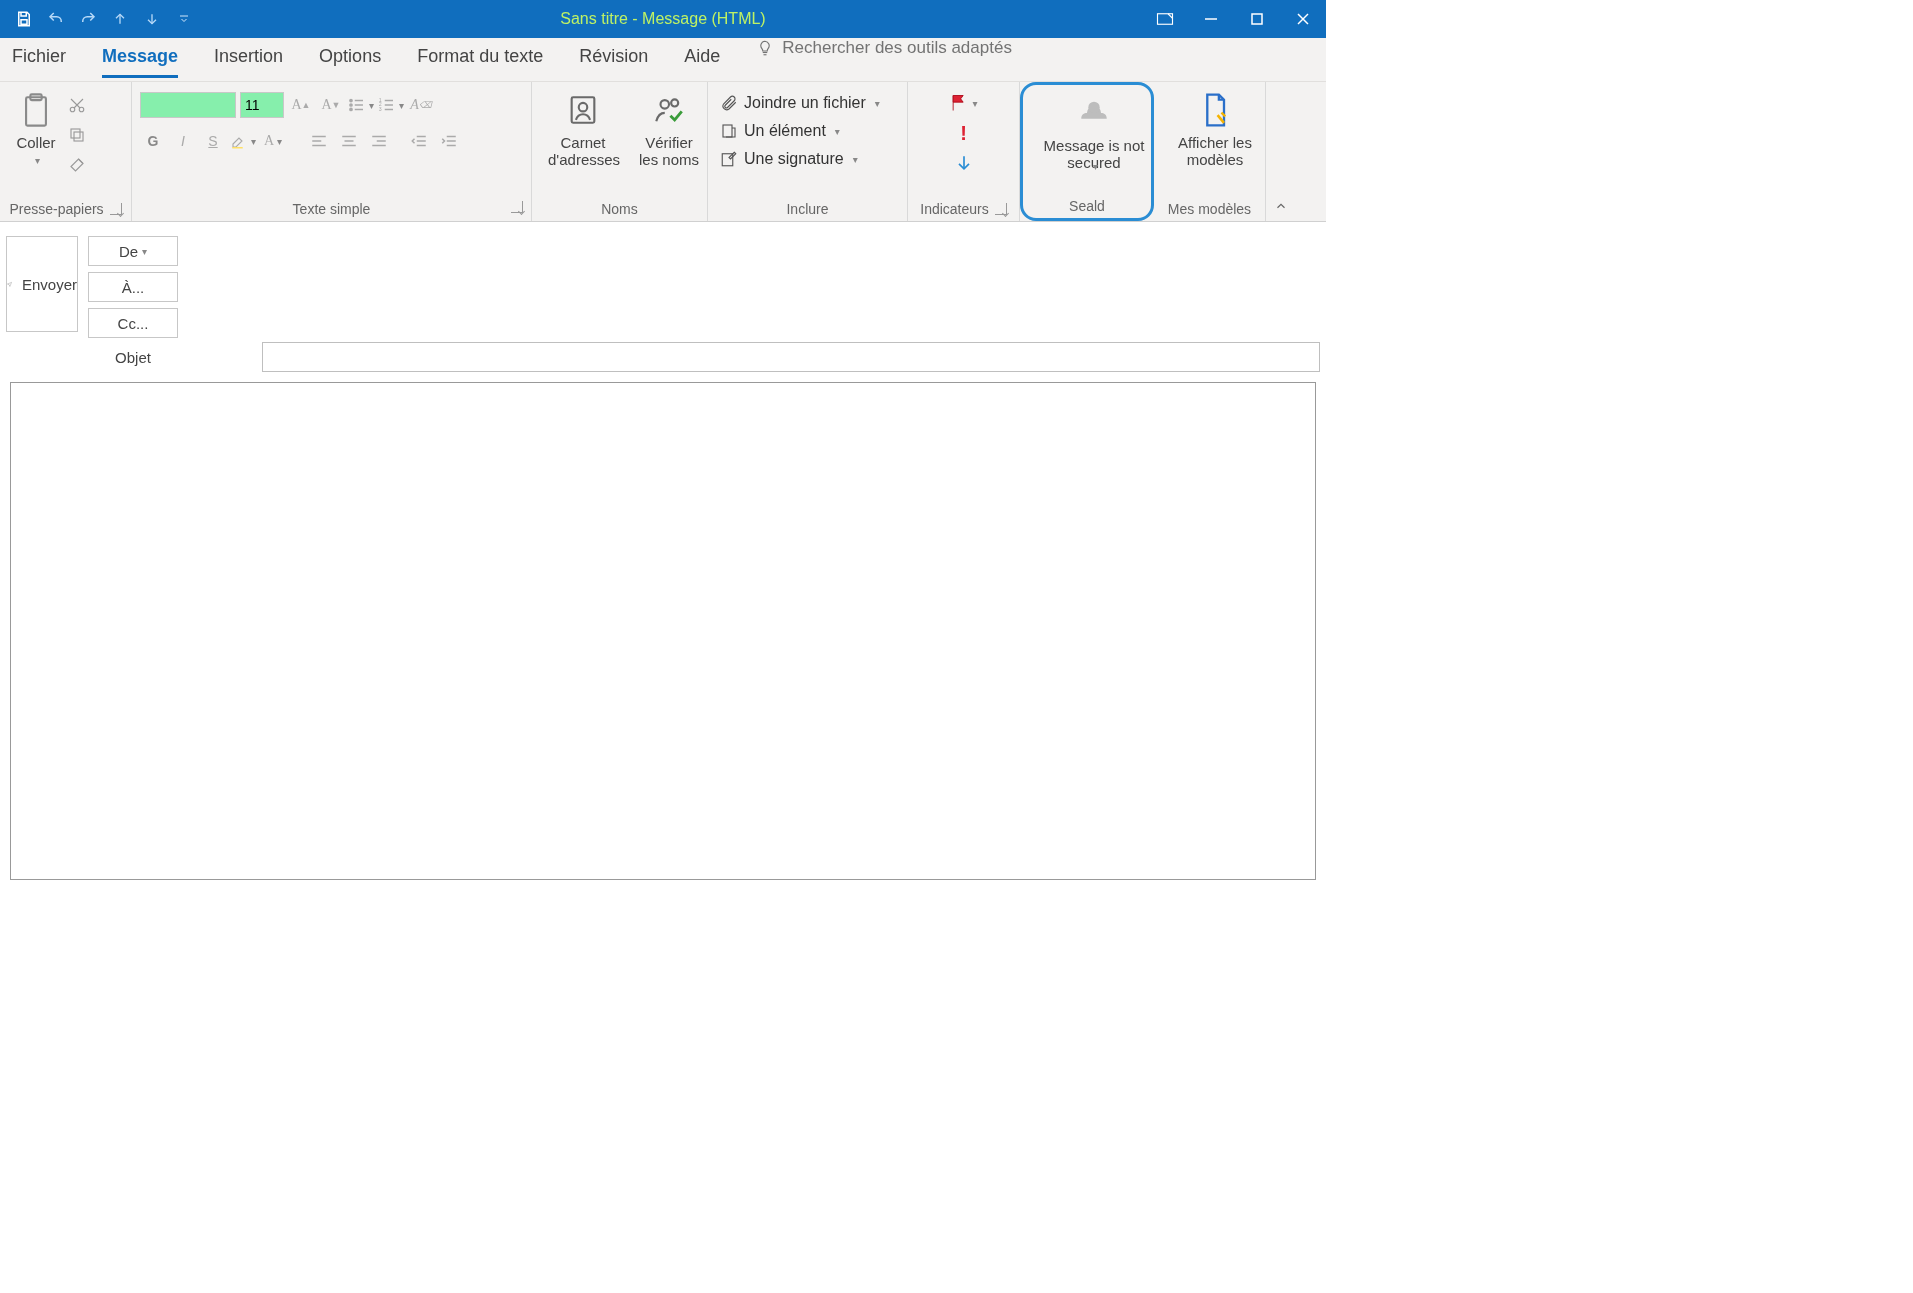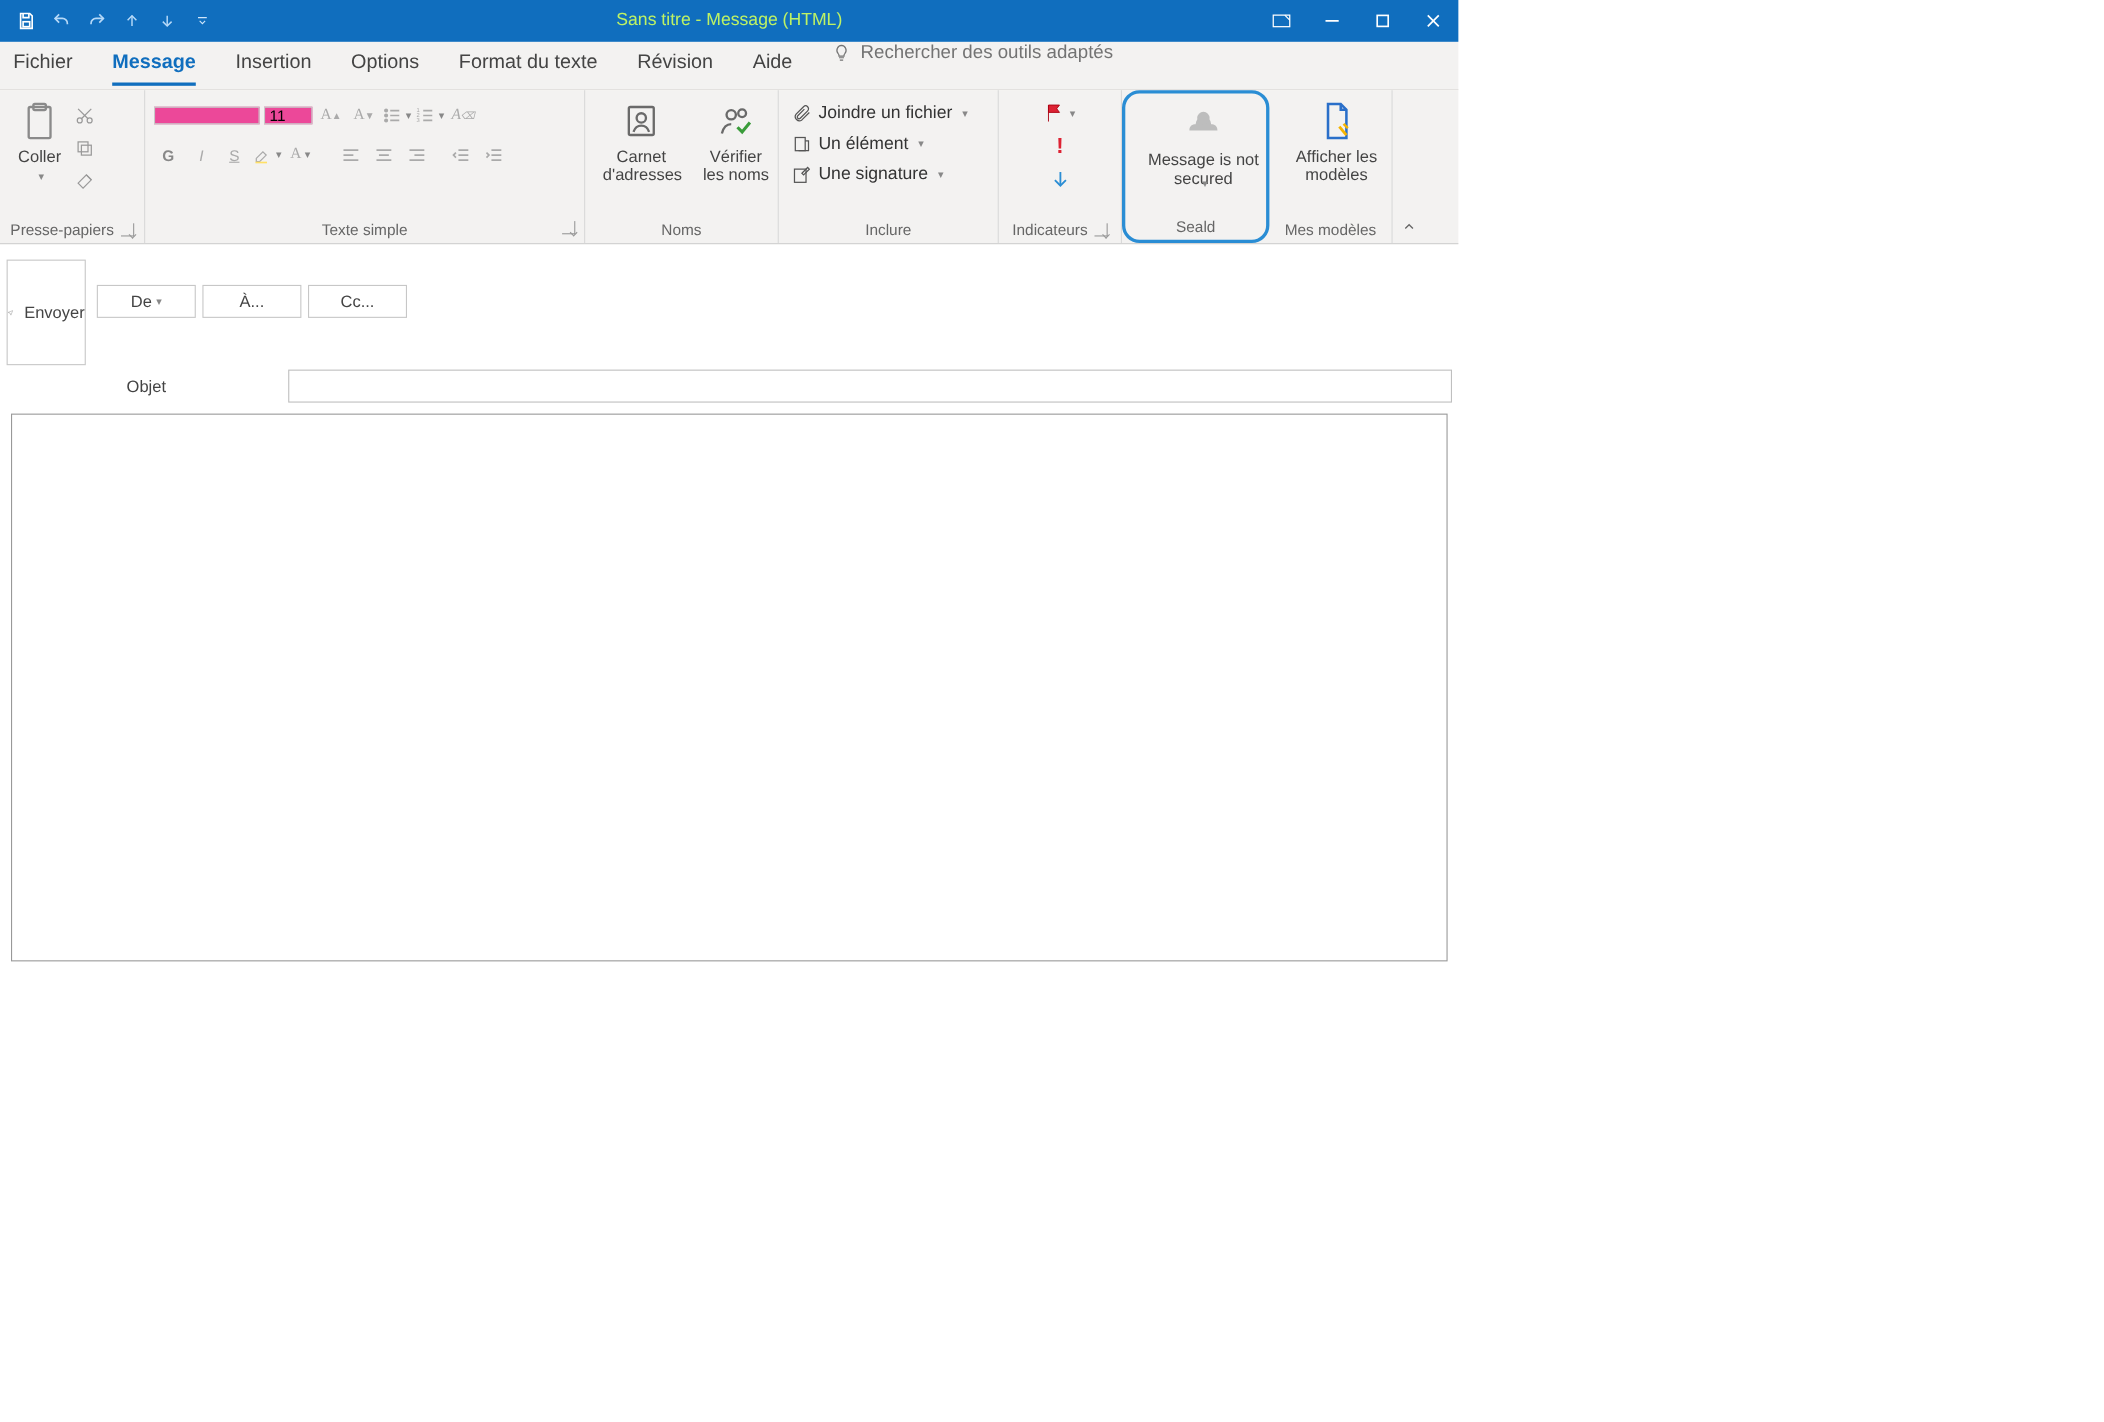--- a/index.html
+++ b/index.html
@@ -71,35 +71,35 @@
   .big-btn {
     display:flex; flex-direction:column; align-items:center; justify-content:flex-start;
     padding: 4px 8px; cursor:pointer; text-align:center; font-size:15px; color:#444; gap:4px;
   }
   .big-btn .icon-slot { width:40px; height:40px; display:flex; align-items:center; justify-content:center; }
   .mini { width:26px; height:26px; display:flex; align-items:center; justify-content:center; cursor:pointer; color:#888; }
   .row { display:flex; align-items:center; gap:4px; }
   .col { display:flex; flex-direction:column; gap:4px; }
   .dd { font-size:10px; margin-left:3px; color:#888; }
   .font-row input, .font-row .sel {
-    border: 1px solid #c8c8c8; background:#ec4899; height:16px; font-size:14px; padding:0 4px;
+    border: 1px solid #c8c8c8; background:#86efac; height:26px; font-size:14px; padding:0 4px;
   }
   .highlighted-group {
     border: 3px solid #2a8dd4; border-radius: 16px;
   }
   .ribbon-collapse { width:30px; display:flex; align-items:flex-end; justify-content:center; padding-bottom:8px; color:#666; cursor:pointer; }
   
   .compose { padding: 14px 6px; }
   .compose-grid { display:flex; gap:10px; align-items:flex-start; }
   .send-btn {
     width:72px; height:96px; border:1px solid #c7c7c7; background:#fff;
     display:flex; align-items:center; justify-content:center; gap:10px;
     cursor:pointer; font-size:15px; color:#444;
   }
-  .field-labels { display:flex; gap:6px;margin-top:23px; }
+  .field-labels { display:flex; flex-direction:column; gap:6px; }
   .pill {
     width:90px; height:30px; border:1px solid #c7c7c7; background:#fff;
     display:flex; align-items:center; justify-content:center;
     cursor:pointer; font-size:15px; color:#444;
   }
   .fields { flex:1; display:flex; flex-direction:column; gap:6px; }
   .from-val { height:30px; display:flex; align-items:center; padding-left:6px; font-size:16px; color:#333; }
   .line-input {
     height:30px; width:100%; border:1px solid #bfbfbf; background:#fff; padding:0 6px; font-size:15px;
   }

